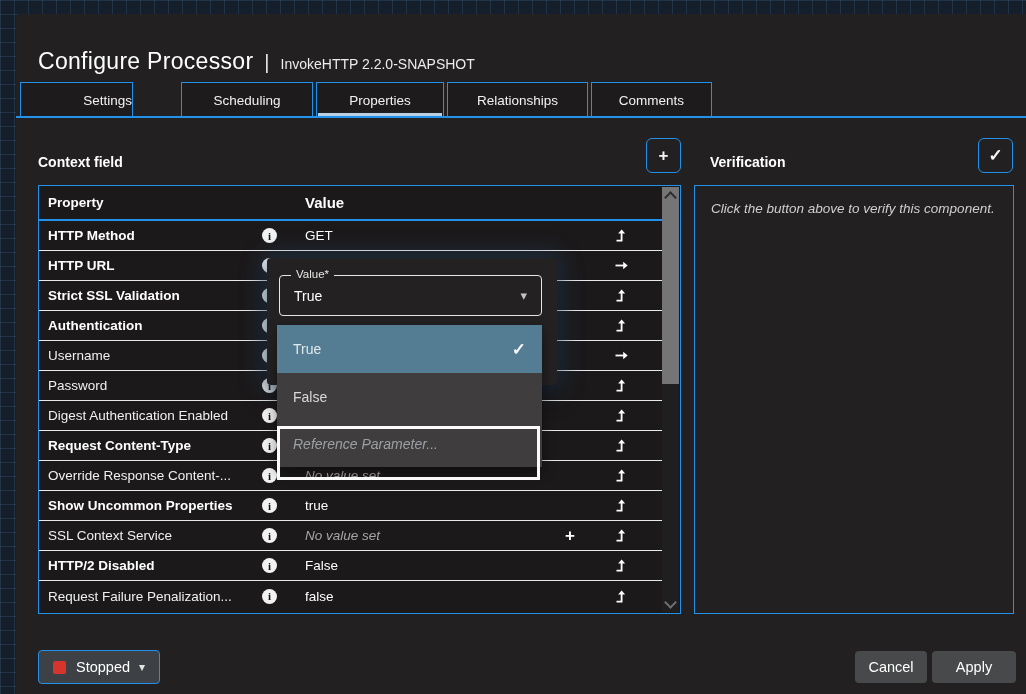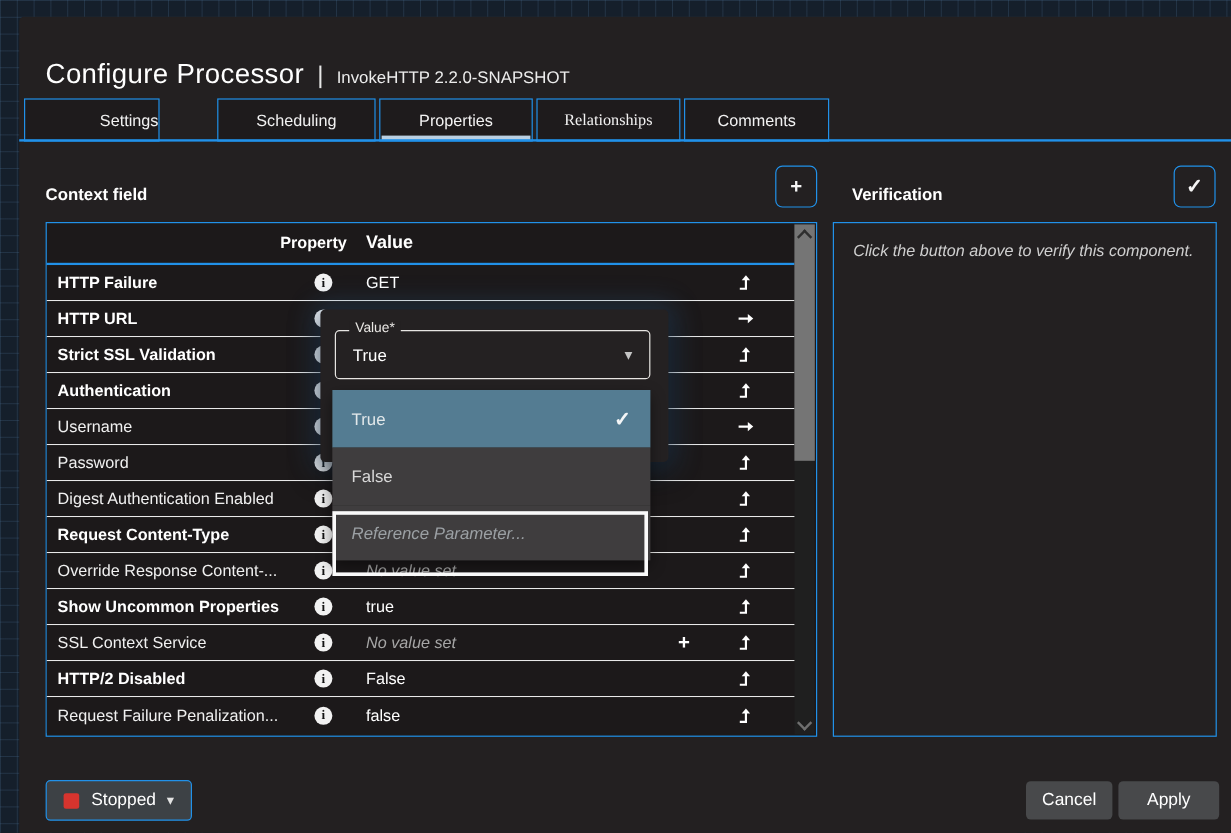--- a/index.html
+++ b/index.html
@@ -23,21 +23,21 @@
   .tab .underline{position:absolute;left:1px;right:1px;bottom:0;height:4px;background:#b9cfe2;display:none;}
   .tab.active .underline{display:block;}
   .hrule{position:absolute;left:0;top:102px;width:1010px;height:2px;background:#2191e9;}
   .section-label{position:absolute;font-size:14px;font-weight:700;color:#fff;}
   .sq-btn{position:absolute;width:35px;height:35px;border:1px solid #2191e9;border-radius:6px;background:#232021;
           color:#f5f5f5;display:flex;align-items:center;justify-content:center;box-sizing:border-box;cursor:pointer;}
   .sq-btn .glyph{font-size:17px;font-weight:700;line-height:1;}
   
   .ptable{position:absolute;left:22px;top:171px;width:643px;height:429px;border:1px solid #2191e9;box-sizing:border-box;background:#1c191a;}
   .thead{height:35px;border-bottom:2px solid #2191e9;display:flex;align-items:center;width:calc(100% - 17px);box-sizing:border-box;}
-  .th-prop{padding-left:9px;width:241px;font-size:13.5px;font-weight:700;color:#fff;text-align:right;}
+  .th-prop{padding-left:9px;width:241px;font-size:13.5px;font-weight:700;color:#fff;}
   .th-val{padding-left:16px;font-size:15px;font-weight:700;color:#fff;}
   .prop-row{position:relative;display:flex;align-items:center;height:30px;border-bottom:1px solid #e9e9e9;
             width:calc(100% - 17px);box-sizing:border-box;background:#1c191a;}
   .prop-row:last-child{border-bottom:none;}
   .cell-prop{width:250px;display:flex;align-items:center;padding-left:9px;box-sizing:border-box;font-size:13.5px;color:#f0f0f0;}
   .cell-prop.bold{font-weight:700;color:#fff;}
   .info-ic{margin-left:auto;margin-right:12px;width:15px;height:15px;border-radius:50%;background:#f2f2f2;color:#141414;
            font-family:"Liberation Serif",serif;font-weight:700;font-size:11px;display:flex;align-items:center;justify-content:center;flex:none;}
   .cell-val{flex:1;padding-left:16px;font-size:13.5px;color:#fff;white-space:nowrap;overflow:hidden;}
   .cell-val.placeholder{color:#a6a6a6;font-style:italic;}
@@ -93,21 +93,21 @@
       <div class="tab" style="width: 113px; justify-content: flex-end;">
         <span>Settings</span>
       </div>
       <div class="tab" style="width: 132px; margin-left: 45px;">
         <span>Scheduling</span>
       </div>
       <div class="tab active" style="width: 128px;">
         <span>Properties</span>
         <div class="underline"></div>
       </div>
-      <div class="tab" style="width: 120px; font-family: Liberation Serif, serif;">
+      <div class="tab" style="width: 141px;">
         <span>Relationships</span>
       </div>
       <div class="tab" style="width: 121px;">
         <span>Comments</span>
       </div>
     </div>
   <div class="hrule"></div>
 
   <div class="section-label" style="left:22px;top:140px;">Context field</div>
   <button class="sq-btn" style="left:630px;top:124px;">
@@ -120,21 +120,21 @@
   </button>
 
   <div class="ptable">
     <div class="thead">
       <div class="th-prop">Property</div>
       <div class="th-val">Value</div>
     </div>
     <div id="prop-rows">
         <div class="prop-row">
           <div class="cell-prop bold">
-            <span>HTTP Failure</span>
+            <span>HTTP Method</span>
             <span class="info-ic">i</span>
           </div>
           <div class="cell-val">GET</div>
           <div class="cell-arrow">
             <svg width="15" height="15" viewBox="0 0 15 15">
               <path d="M2.5 12.6 H7.6 V4.5" fill="none" stroke="#ffffff" stroke-width="1.8"></path>
               <path d="M4.1 5.6 L7.6 1.4 L11.1 5.6 Z" fill="#ffffff"></path>
             </svg>
           </div>
           <div class="row-spacer"></div>

